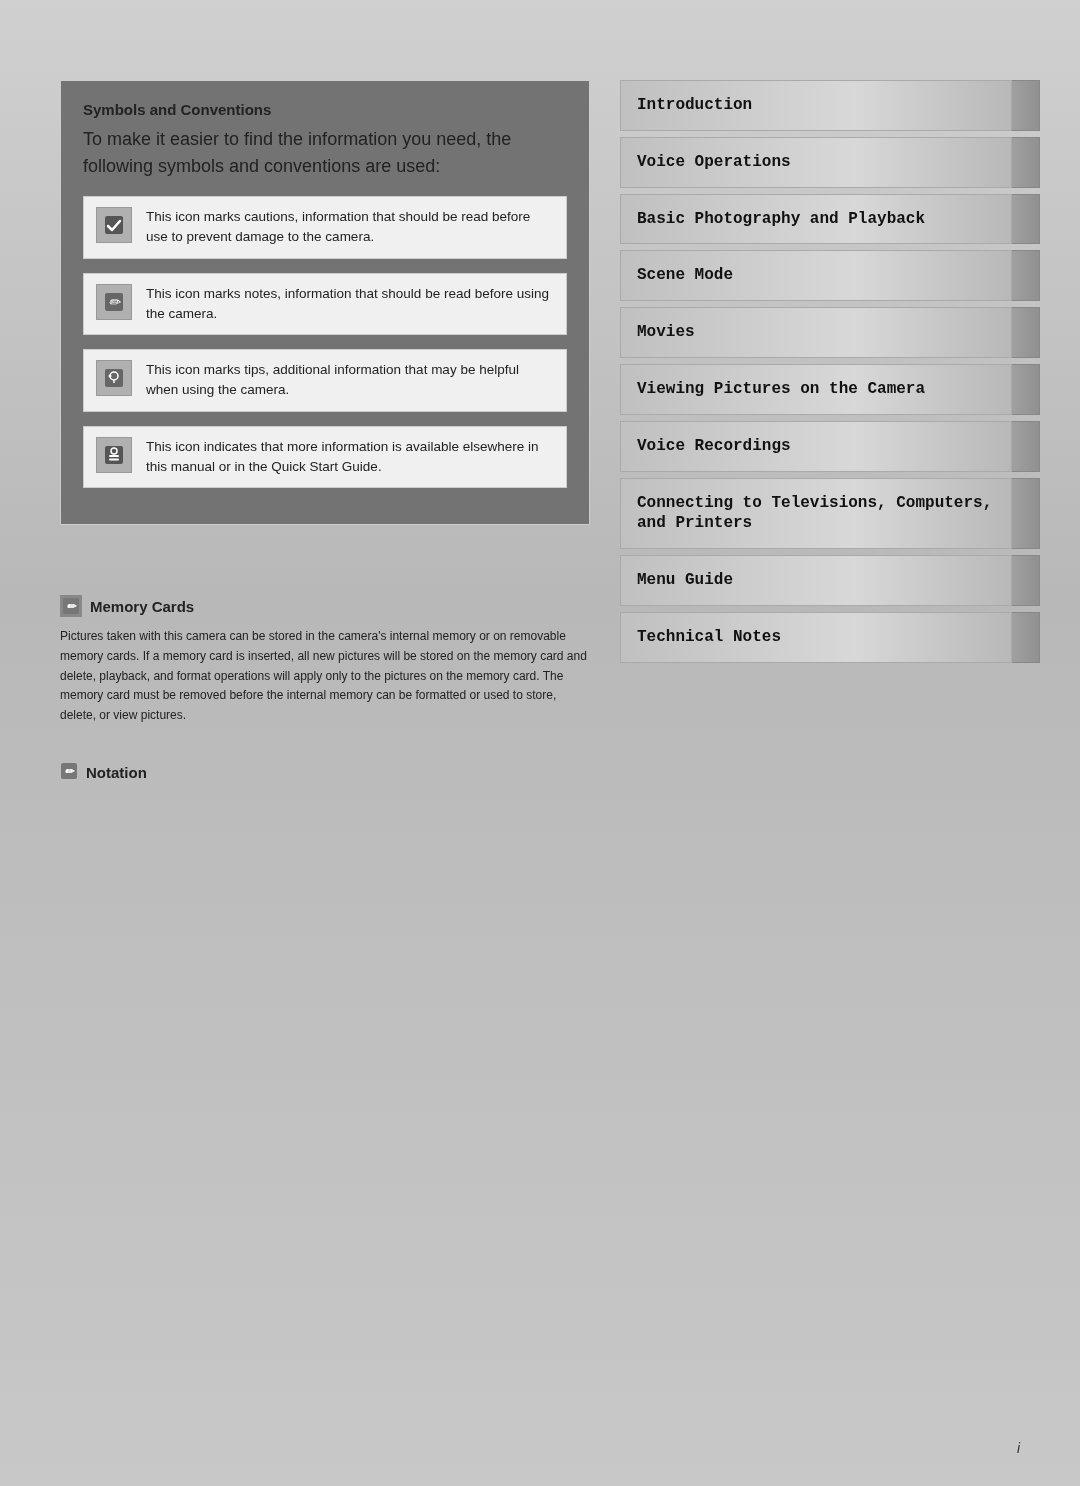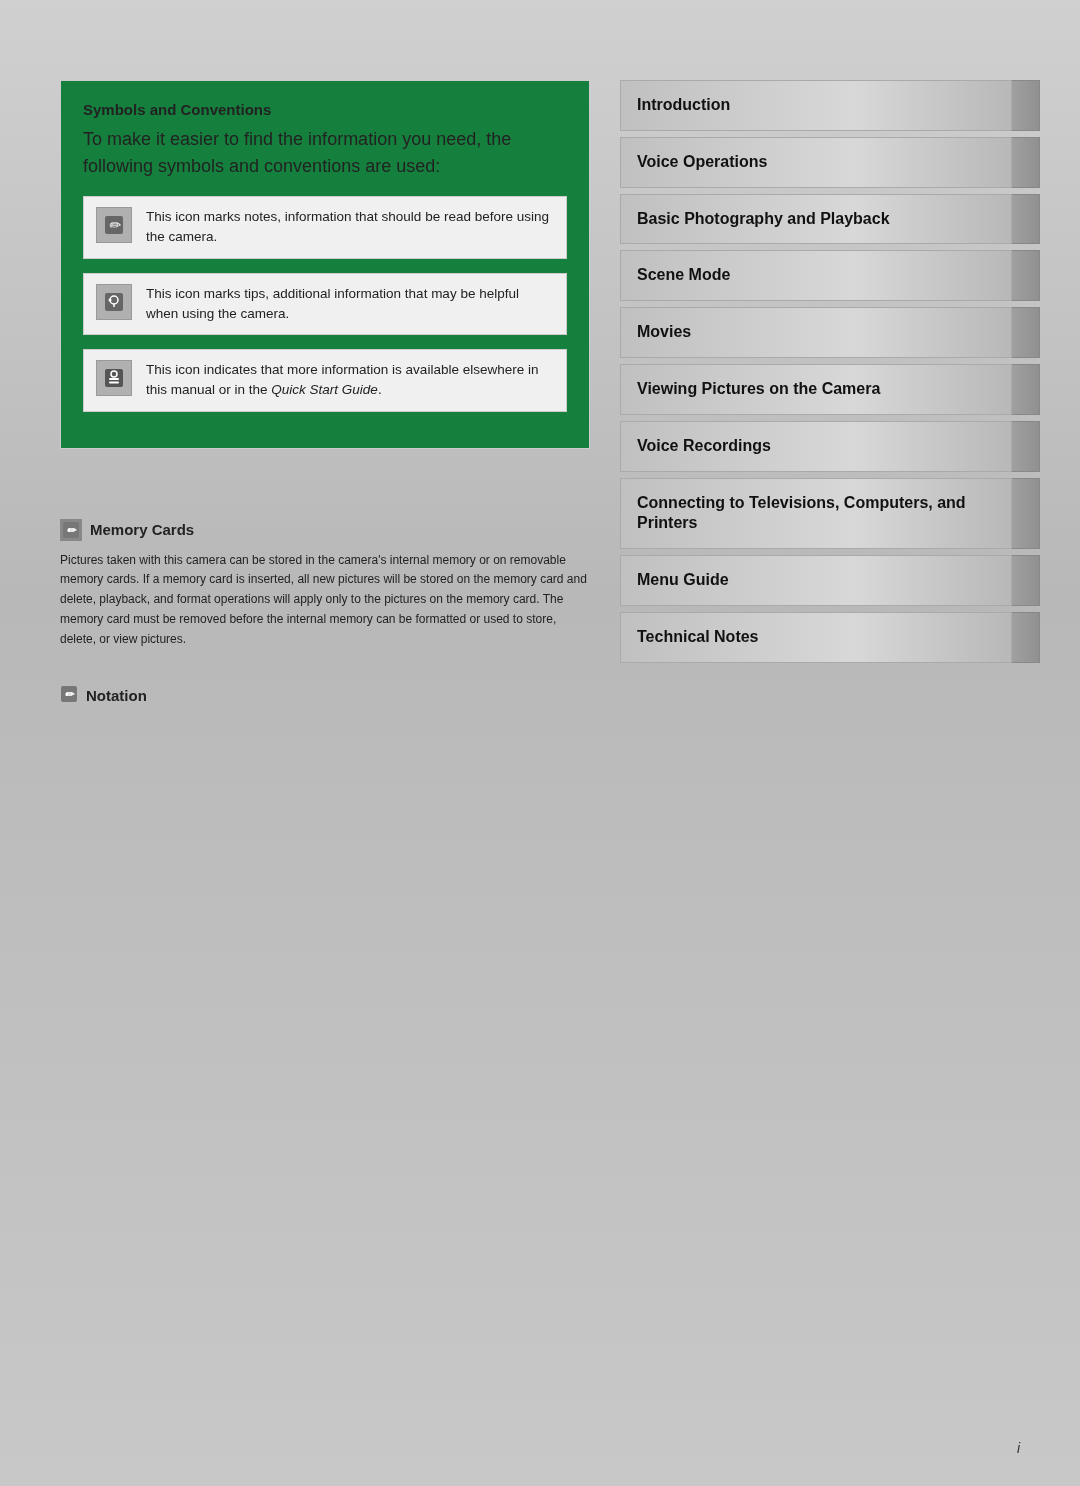--- a/index.html
+++ b/index.html
@@ -24,21 +24,21 @@
 
     
     .left-col {
       flex: 1;
       display: flex;
       flex-direction: column;
       gap: 0;
     }
 
     .symbols-section {
-      background: #15803d;
+      background: #737373;
       border: 1px solid #ccc;
       padding: 20px 22px 22px 22px;
       margin-bottom: 30px;
     }
 
     .symbols-title {
       font-weight: bold;
       font-size: 15px;
       margin-bottom: 8px;
     }
@@ -158,45 +158,54 @@
       flex: 1;
       background: linear-gradient(to right, #c0c0c0 0%, #d8d8d8 60%, #b8b8b8 100%);
       border: 1px solid #aaa;
       padding: 14px 16px;
       font-weight: bold;
       font-size: 16px;
       color: #111;
       display: flex;
       align-items: center;
       line-height: 1.3;
+      font-family: Liberation Mono, monospace;
     }
 
     .toc-tab {
       width: 28px;
       background: linear-gradient(to right, #a0a0a0, #909090);
       border: 1px solid #888;
       border-left: none;
       flex-shrink: 0;
     }
 
     .inline-italic {
-      font-style: italic;
     }
   </style>
 </head>
 <body>
 
 <div class="page-wrapper">
 
   <div class="left-col">
 
     <div class="symbols-section">
       <div class="symbols-title">Symbols and Conventions</div>
       <div class="symbols-desc">To make it easier to find the information you need, the following symbols and conventions are used:</div>
 
+      <div class="icon-row">
+        <div class="icon-box">
+          <svg width="22" height="22" viewBox="0 0 22 22" fill="none">
+            <rect x="2" y="2" width="18" height="18" rx="2" fill="#555"></rect>
+            <polyline points="5,12 9,16 17,7" stroke="white" stroke-width="2.5" fill="none" stroke-linecap="round" stroke-linejoin="round"></polyline>
+          </svg>
+        </div>
+        <div class="icon-text">This icon marks cautions, information that should be read before use to prevent damage to the camera.</div>
+      </div>
 
       <div class="icon-row">
         <div class="icon-box">
           <svg width="22" height="22" viewBox="0 0 22 22" fill="none">
             <rect x="2" y="2" width="18" height="18" rx="2" fill="#666"></rect>
             <text x="11" y="16" text-anchor="middle" font-size="14" fill="white" font-style="italic" font-family="serif">✏</text>
           </svg>
         </div>
         <div class="icon-text">This icon marks notes, information that should be read before using the camera.</div>
       </div>

